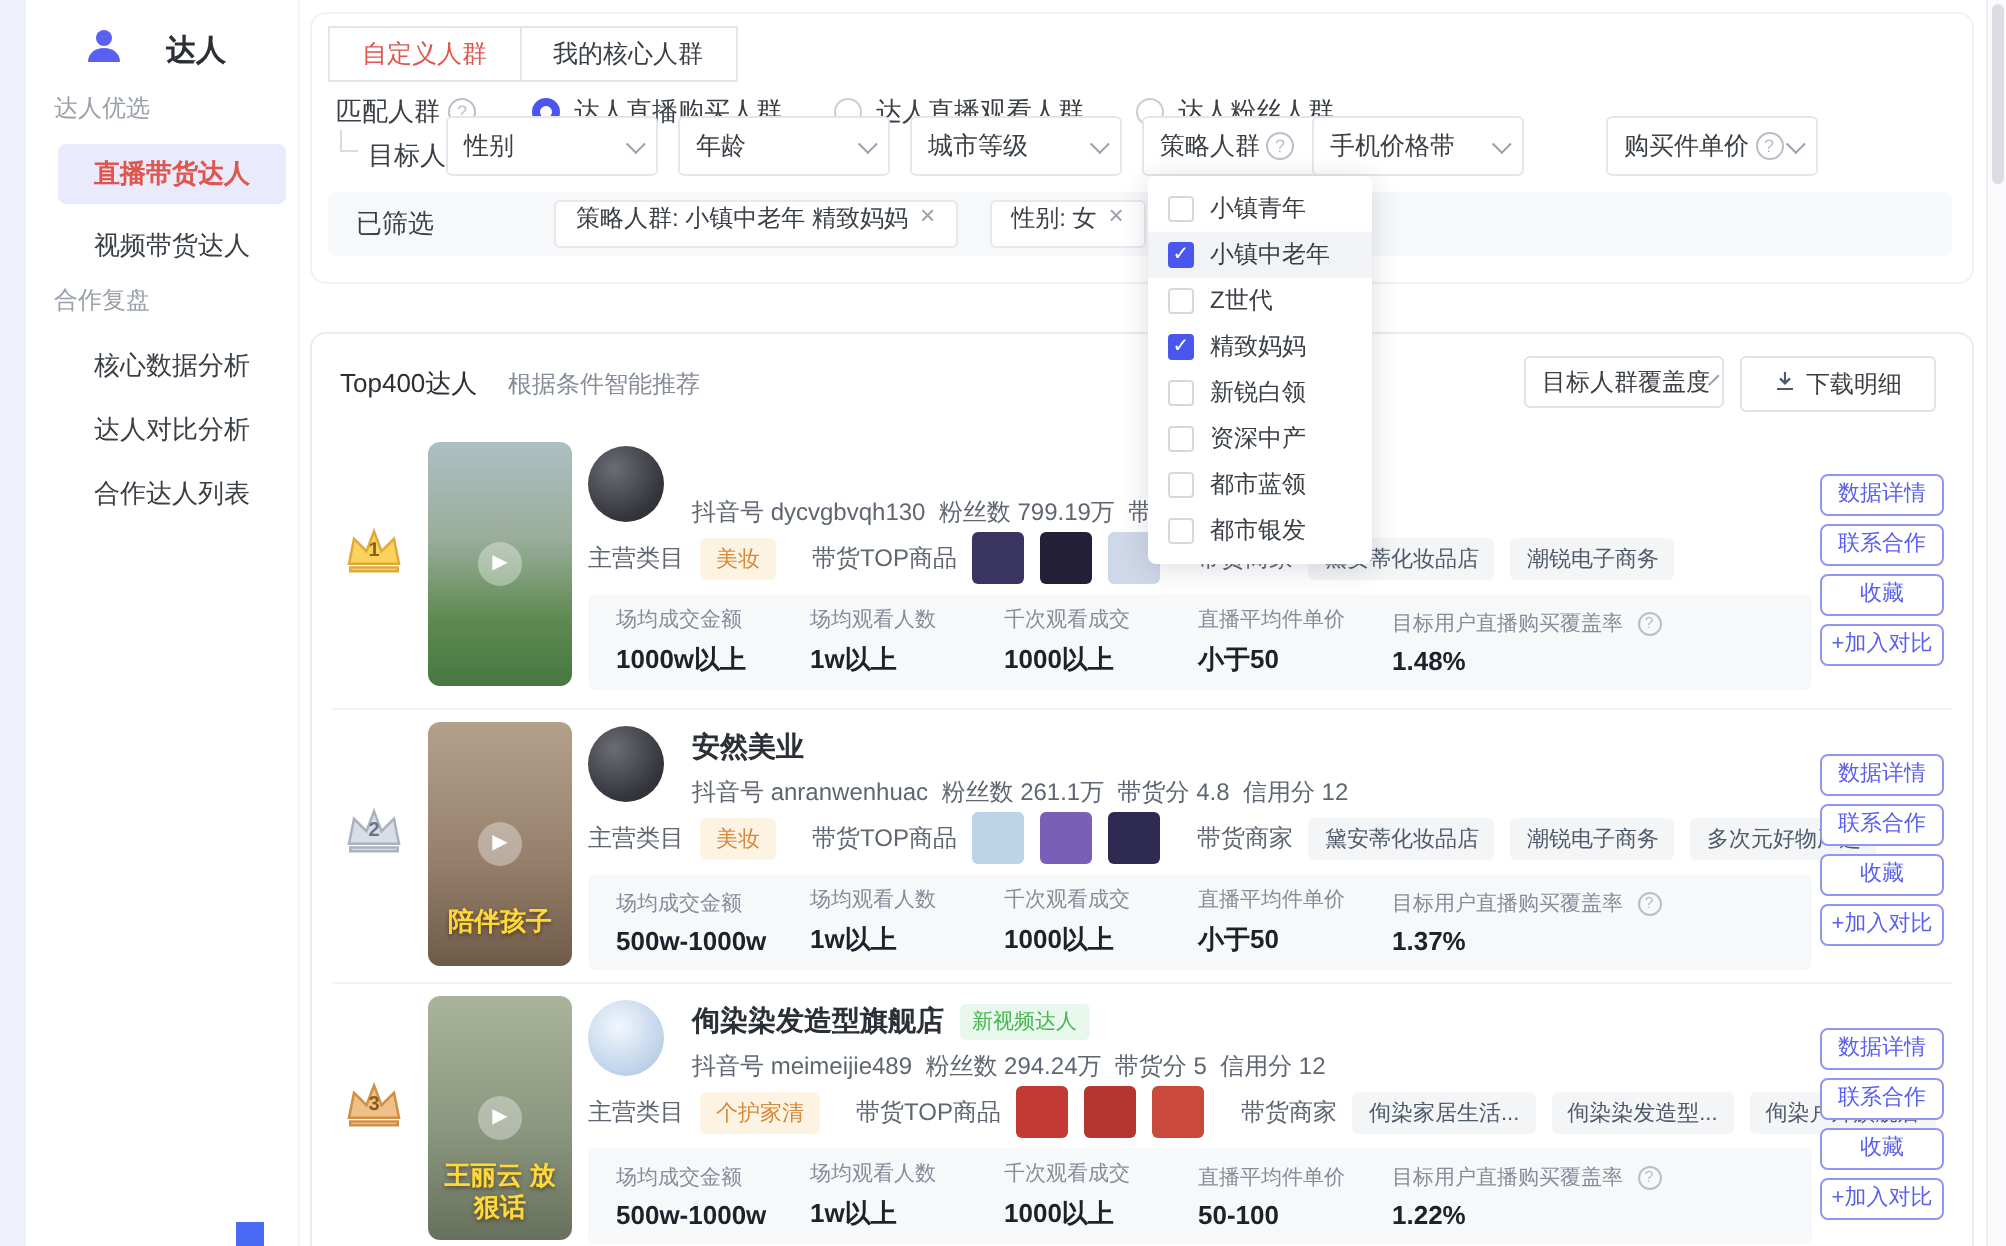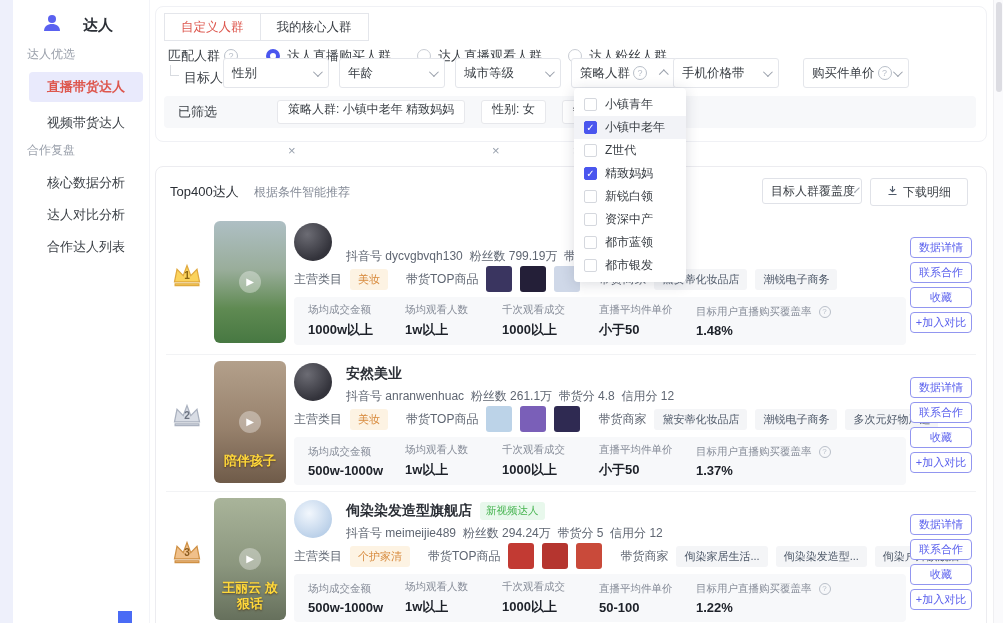--- a/index.html
+++ b/index.html
@@ -30,21 +30,21 @@
   .corner{position:absolute;left:14px;top:58px;width:8px;height:10px;border-left:1px solid #d8dbe0;border-bottom:1px solid #d8dbe0;}
   .target-label{position:absolute;left:28px;top:62px;}
   .sel{position:absolute;top:51px;width:106px;height:30px;border:1px solid #e4e6eb;border-radius:3px;background:#fff;display:flex;align-items:center;padding:0 8px;box-sizing:border-box;cursor:pointer;}
   .sel-label{font-size:12.5px;color:#3a3f45;white-space:nowrap;}
   .chev{width:6px;height:6px;border-right:1.5px solid #9aa0ab;border-bottom:1.5px solid #9aa0ab;margin-left:auto;}
   .chev.down{transform:rotate(45deg) translateY(-2px);}
   .chev.up{transform:rotate(225deg) translateY(-1px);}
   .filtered-bar{position:absolute;left:8px;top:89px;width:812px;height:32px;background:#f7f8fa;border-radius:4px;display:flex;align-items:center;}
   .filtered-label{margin-left:14px;font-size:13px;color:#3a3f45;}
   .ftags{display:flex;align-items:center;gap:16px;margin-left:60px;}
-  .ftag{display:flex;align-items:flex-start;gap:26px;height:22px;background:#fff;border:1px solid #e7e8ec;border-radius:3px;padding:0 10px;font-size:12px;color:#3a3f45;cursor:pointer;flex-direction:column;}
+  .ftag{display:flex;align-items:flex-start;gap:6px;height:22px;background:#fff;border:1px solid #e7e8ec;border-radius:3px;padding:0 10px;font-size:12px;color:#3a3f45;cursor:pointer;}
   .x{color:#98a1ad;font-size:13px;line-height:1;cursor:pointer;}
   
   .drop-panel{position:absolute;left:574px;top:88px;width:112px;background:#fff;border-radius:4px;box-shadow:0 2px 14px rgba(30,35,60,.16);padding:5px 0;z-index:50;}
   .opt{display:flex;align-items:center;gap:8px;height:23px;padding:0 10px;cursor:pointer;}
   .opt.hl{background:#f2f3f7;}
   .cb{width:13px;height:13px;border:1px solid #d5d8de;border-radius:2px;background:#fff;box-sizing:border-box;font-size:10px;line-height:11px;text-align:center;color:transparent;}
   .cb.on{background:#4a56ee;border-color:#4a56ee;color:#fff;}
   .opt-label{font-size:12px;color:#3a3f45;}
   
   .results-card{position:absolute;left:155px;top:166px;width:830px;height:470px;background:#fff;border:1px solid #ececf0;border-radius:8px;}
@@ -152,21 +152,21 @@
     </div>
     <div class="sel" style="left:299px">
       <span class="sel-label">城市等级</span>
       <span class="chev down"></span>
     </div>
     <div class="sel" style="left:415px">
       <span class="sel-label">策略人群</span>
       <span class="qicon" style="margin-left:3px">?</span>
       <span class="chev up"></span>
     </div>
-    <div class="sel" style="left:517px">
+    <div class="sel" style="left:500px">
       <span class="sel-label">手机价格带</span>
       <span class="chev down"></span>
     </div>
     <div class="sel" style="left:647px">
       <span class="sel-label">购买件单价</span>
       <span class="qicon" style="margin-left:3px">?</span>
       <span class="chev down"></span>
     </div>
 
     <div class="filtered-bar">

